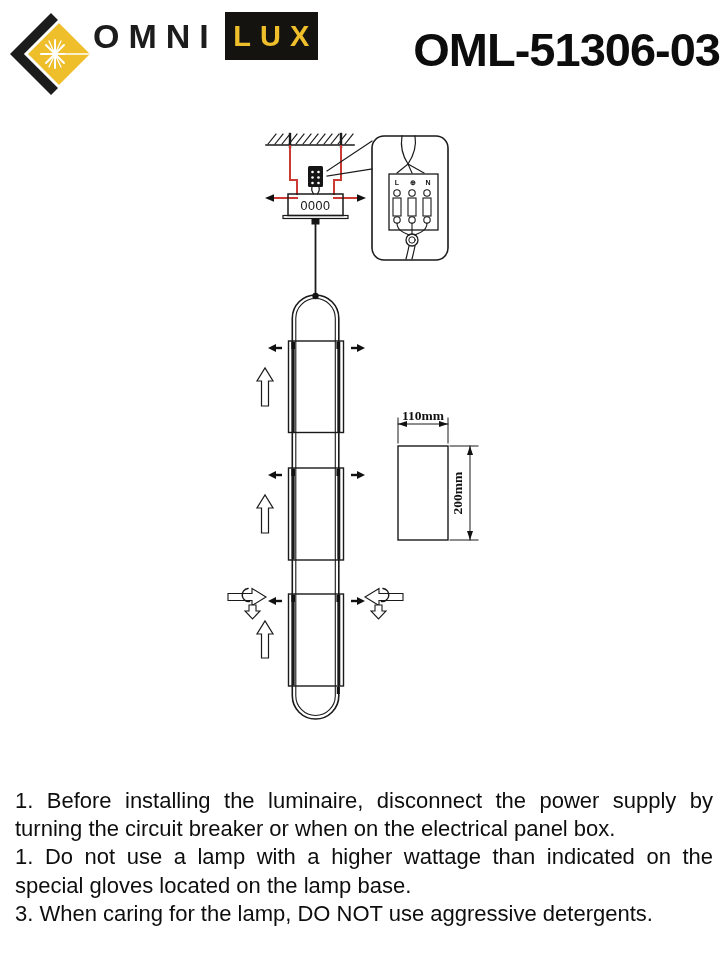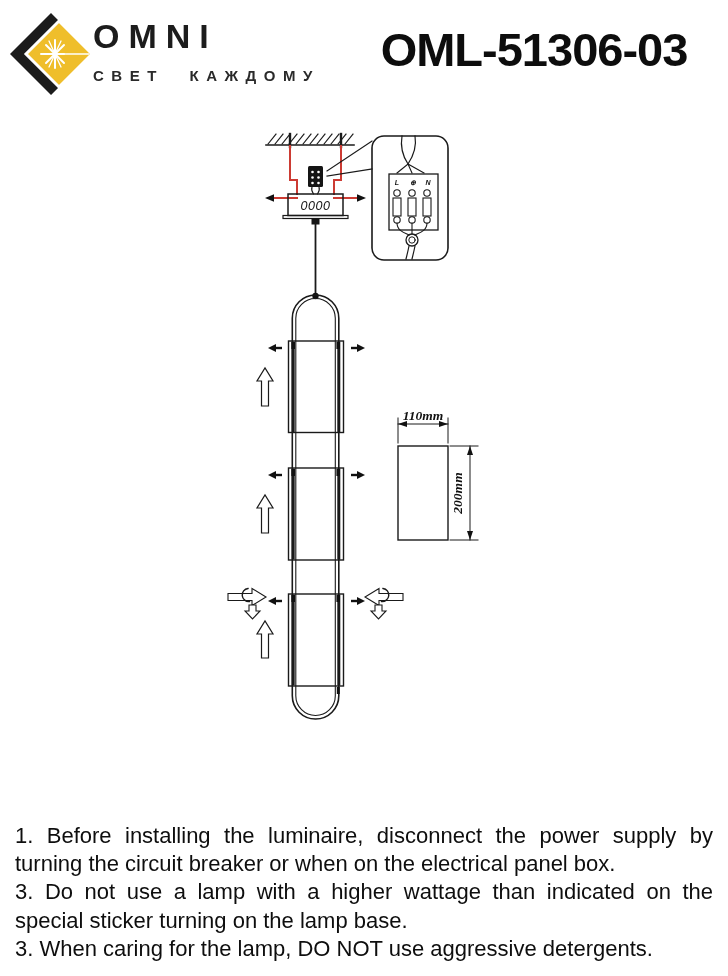--- a/index.html
+++ b/index.html
@@ -22,33 +22,33 @@
   }
   .lux {
     font-size:29px; font-weight:700; letter-spacing:9px; color:#EFBE2B;
     padding-left:9px; white-space:nowrap;
   }
   .tagline {
     margin-top:7px; font-size:15px; font-weight:600; letter-spacing:7.5px;
     word-spacing:14px; color:#2a2a2a; white-space:nowrap;
   }
   .model {
-    position:absolute; left:348px; top:14px; width:372px; text-align:center;
+    position:absolute; left:348px; top:14px; width:372px; text-align:right;
     font-size:47px; font-weight:700; color:#0d0d0d; letter-spacing:-1px;
     white-space:nowrap;
   }
   
-  .diagram { position:absolute; left:0; top:110px; width:640px; height:668px;font-style:italic; }
+  .diagram { position:absolute; left:0; top:110px; width:640px; height:668px; }
   .diagram svg { display:block; }
   .dim-label { font-family:"Liberation Serif", serif; font-weight:700; font-size:13.5px; fill:#111; }
   .term-label { font-family:"Liberation Sans", sans-serif; font-weight:700; font-size:7px; fill:#111; }
   .canopy-label { font-family:"Liberation Sans", sans-serif; font-size:12.5px; fill:#111; letter-spacing:0.5px; }
   
   .instructions {
-    position:absolute; left:15px; top:814px; width:698px;
+    position:absolute; left:15px; top:779px; width:698px;
     font-size:22px; line-height:28.2px; color:#0e0e0e;
   }
   .line { text-align:justify; text-align-last:justify; white-space:nowrap0; }
   .line.end { text-align-last:left; }
 </style>
 </head>
 <body>
 
 <div class="page">
 
@@ -66,22 +66,24 @@
           <line x1="42" y1="53" x2="60" y2="35"></line>
           <line x1="45" y1="31" x2="57" y2="57" stroke-width="1.3"></line>
           <line x1="45" y1="57" x2="57" y2="31" stroke-width="1.3"></line>
         </g>
       </svg>
     </div>
 
     <div class="brand-text">
       <div class="brand-line1">
         <span class="omni">OMNI</span>
+        <span class="lux-box">
+          <span class="lux">LUX</span>
+        </span>
       </div>
-      <div class="tagline">СВЕТ КАЖДОМУ</div>
     </div>
 
     <div class="model">OML-51306-03</div>
   </div>
 
   <div class="diagram">
     <svg width="728" height="668" viewBox="0 0 728 668" fill="none" stroke-linecap="square">
 
       <g stroke="#1a1a1a">
         <line x1="266" y1="27" x2="354" y2="27" stroke-width="1.6"></line>
@@ -245,18 +247,18 @@
         <polygon points="470,328 467,337 473,337" fill="#111" stroke="none"></polygon>
         <polygon points="470,422 467,413 473,413" fill="#111" stroke="none"></polygon>
         <text class="dim-label" transform="translate(462,375) rotate(-90)" text-anchor="middle" stroke="none">200mm</text>
       </g>
     </svg>
   </div>
 
   <div class="instructions">
     <div class="line">1. Before installing the luminaire, disconnect the power supply by</div>
     <div class="line end">turning the circuit breaker or when on the electrical panel box.</div>
-    <div class="line">3. Do not use a lamp with a higher wattage than indicated on the</div>
-    <div class="line end">special sticker turning on the lamp base.</div>
+    <div class="line">1. Do not use a lamp with a higher wattage than indicated on the</div>
+    <div class="line end">special gloves located on the lamp base.</div>
     <div class="line end">3. When caring for the lamp, DO NOT use aggressive detergents.</div>
   </div>
 
 </div>
 
 </body></html>

